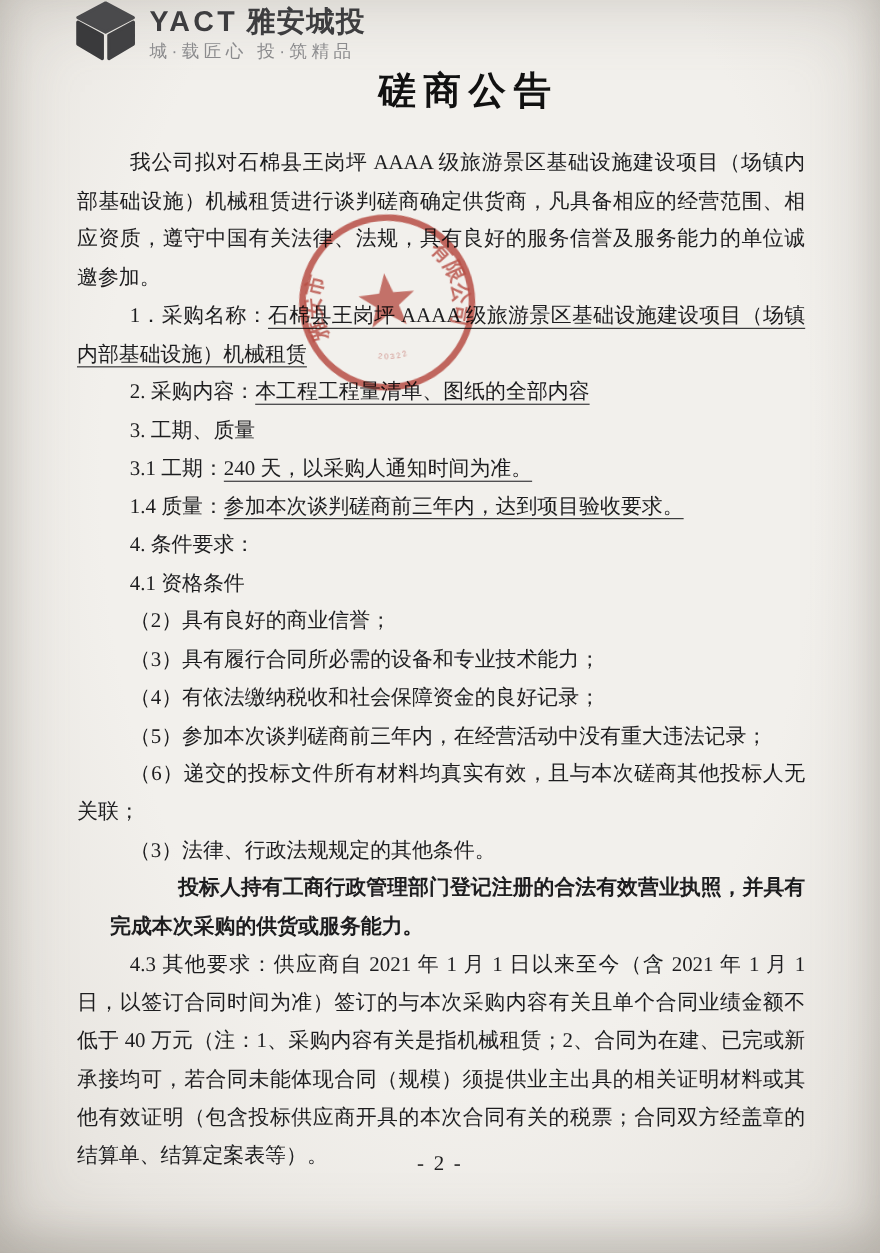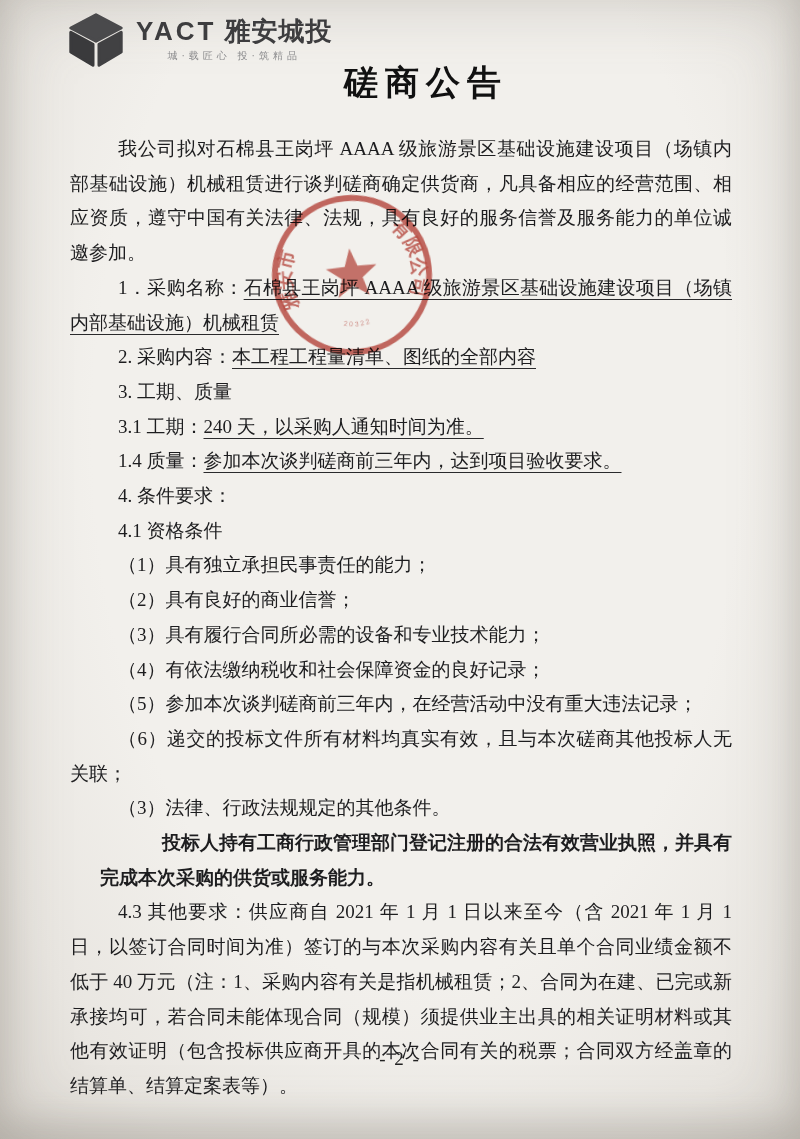--- a/index.html
+++ b/index.html
@@ -8,26 +8,26 @@
     width:800px;height:1139px;
     margin:0 auto;
     background:
       radial-gradient(ellipse at 52% 38%, #f2f0ec 55%, #e9e6e1 82%, #ddd9d3 100%);
     box-shadow: inset 0 0 70px rgba(110,104,94,.28), inset 0 -18px 30px rgba(110,104,94,.18);
     overflow:hidden;
     font-family:"Liberation Serif","DejaVu Serif",serif;
     color:#1d1d1f;
   }
   
-  .logo{position:absolute;left:66px;top:12px;display:flex;align-items:flex-start;}
+  .logo{position:absolute;left:66px;top:0;display:flex;align-items:flex-start;}
   .logo-cube{width:60px;height:56px;margin-right:10px;}
   .logo-textblock{padding-top:6px;}
   .brand-line{font-family:"Liberation Sans","DejaVu Sans",sans-serif;font-weight:bold;color:#3d3d3f;font-size:26px;letter-spacing:1px;line-height:26px;white-space:nowrap;}
   .brand-en{letter-spacing:3px;margin-right:8px;}
-  .tagline{font-family:"Liberation Sans","DejaVu Sans",sans-serif;font-size:10px;color:#8b8b8d;letter-spacing:4px;margin-top:5px;white-space:nowrap;text-align:center;}
+  .tagline{font-family:"Liberation Sans","DejaVu Sans",sans-serif;font-size:16px;color:#8b8b8d;letter-spacing:4px;margin-top:5px;white-space:nowrap;}
   
   .doc-title{
     position:absolute;top:60px;left:0;width:100%;
     text-align:center;font-size:34px;font-weight:bold;letter-spacing:7px;color:#111;padding-left:26px;
   }
   
   .content{
     position:absolute;left:70px;top:132px;width:662px;
     font-size:19px;line-height:34.7px;text-align:justify;
     color:#1d1d1f;
@@ -86,21 +86,20 @@
 
     <p>3. 工期、质量</p>
 
     <p><span>3.1 工期：</span><span class="u">240 天，以采购人通知时间为准。</span></p>
 
     <p><span>1.4 质量：</span><span class="u">参加本次谈判磋商前三年内，达到项目验收要求。</span></p>
 
     <p>4. 条件要求：</p>
     <p>4.1 资格条件</p>
 
-    <p>（1）具有独立承担民事责任的能力；</p>
     <p>（2）具有良好的商业信誉；</p>
     <p>（3）具有履行合同所必需的设备和专业技术能力；</p>
     <p>（4）有依法缴纳税收和社会保障资金的良好记录；</p>
     <p>（5）参加本次谈判磋商前三年内，在经营活动中没有重大违法记录；</p>
     <p>（6）递交的投标文件所有材料均真实有效，且与本次磋商其他投标人无关联；</p>
     <p>（3）法律、行政法规规定的其他条件。</p>
 
     <p class="deep-indent bold">投标人持有工商行政管理部门登记注册的合法有效营业执照，并具有完成本次采购的供货或服务能力。</p>
 
     <p>4.3 其他要求：供应商自 2021 年 1 月 1 日以来至今（含 2021 年 1 月 1 日，以签订合同时间为准）签订的与本次采购内容有关且单个合同业绩金额不低于 40 万元（注：1、采购内容有关是指机械租赁；2、合同为在建、已完或新承接均可，若合同未能体现合同（规模）须提供业主出具的相关证明材料或其他有效证明（包含投标供应商开具的本次合同有关的税票；合同双方经盖章的结算单、结算定案表等）。</p>

